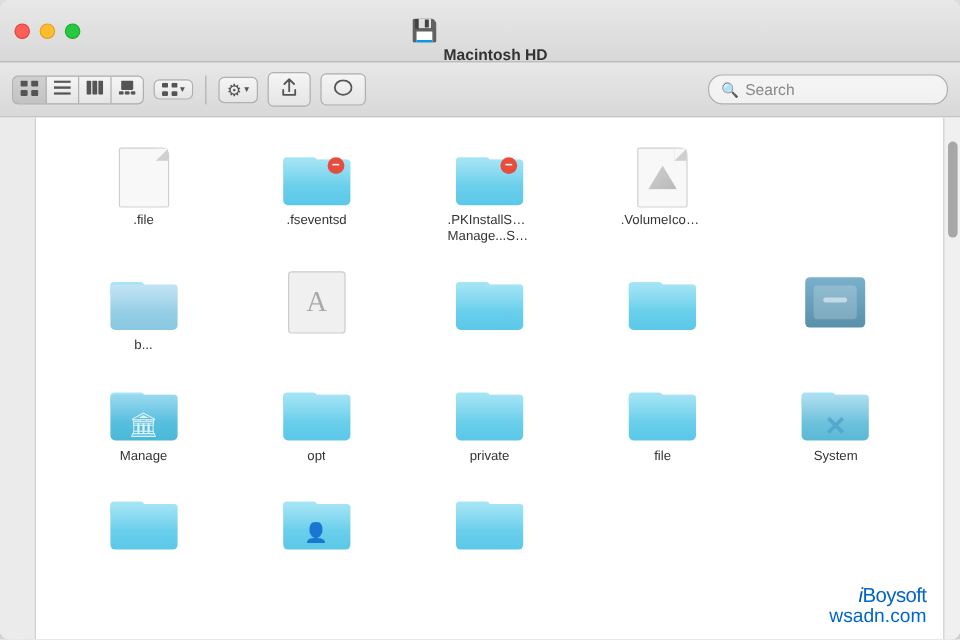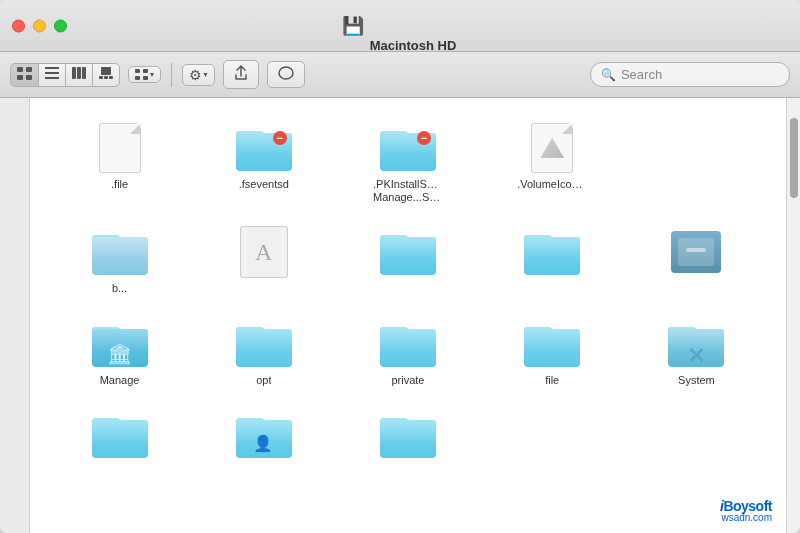--- a/index.html
+++ b/index.html
@@ -361,32 +361,32 @@
     .brand-watermark {
       position: absolute;
       bottom: 10px;
       right: 14px;
       z-index: 10;
       display: flex;
       flex-direction: column;
       align-items: flex-end;
     }
     .brand-name {
-      font-size: 14px;
-      font-weight: 700;
+      font-size: 17px;
+      font-weight: 400;
       color: #0066cc;
       letter-spacing: -0.5px;
       margin-left: 36px;
     }
     .brand-name .i-prefix {
       font-style: italic;
       color: #0055bb;
     }
     .brand-url {
-      font-size: 10px;
+      font-size: 16px;
       color: #0066cc;
       margin-top: -2px;
     }
 
     
     .scrollbar {
       width: 14px;
       background: #f0f0f0;
       border-left: 1px solid #d0d0d0;
       position: relative;

